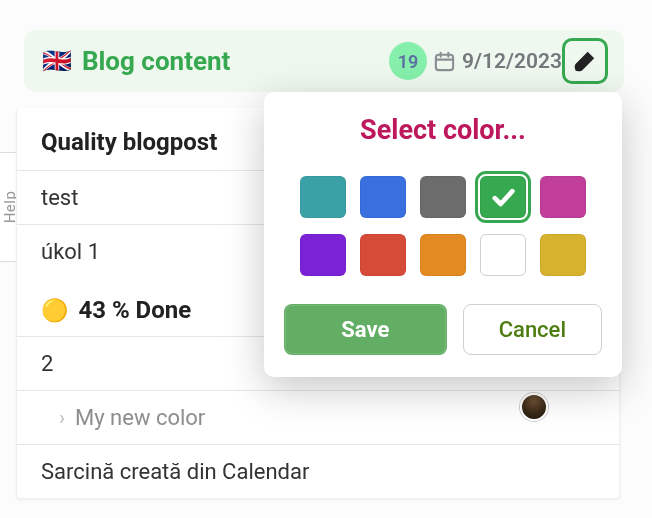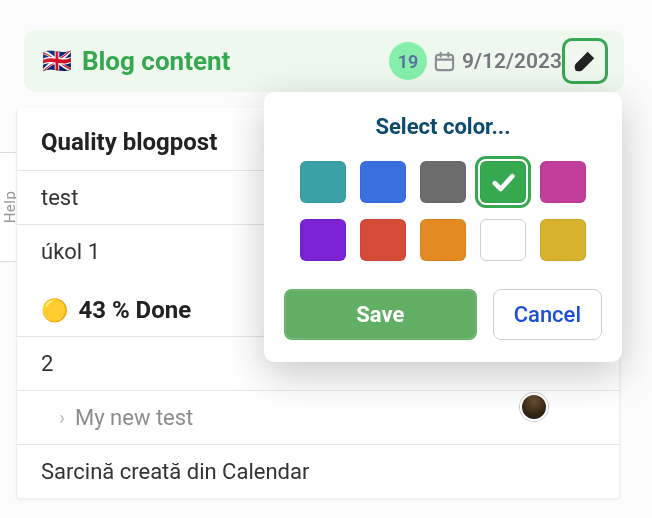--- a/index.html
+++ b/index.html
@@ -171,23 +171,23 @@
     width: 358px;
     background: #fff;
     border-radius: 10px;
     box-shadow: 0 12px 40px rgba(0,0,0,0.22);
     padding: 22px 20px 22px 20px;
     z-index: 10;
   }
   .popover-title {
     text-align: center;
     font-weight: 700;
-    font-size: 22px;
-    color: #0c4a6e;
-    margin-bottom: 22px;
+    font-size: 27px;
+    color: #be185d;
+    margin-bottom: 30px;
   }
   .swatch-grid {
     display: grid;
     grid-template-columns: repeat(5, 46px);
     grid-auto-rows: 42px;
     gap: 16px 14px;
     justify-content: center;
     margin-bottom: 28px;
   }
   .swatch {
@@ -226,23 +226,23 @@
   }
   .btn-save {
     flex: 1;
     background: #62ae65;
     color: #fff;
     font-weight: 700;
     box-shadow: inset 0 0 0 1px rgba(255,255,255,0.15);
   }
   .btn-cancel {
     background: #fff;
-    color: #1d4ed8;
+    color: #4d7c0f;
     border: 1.5px solid #cfcfcf;
-    padding: 12px 20px;
+    padding: 12px 35px;
   }
 </style>
 </head>
 <body>
 
 <div class="help-tab">
   <span>Help</span>
 </div>
 
 <div class="card">
@@ -273,21 +273,21 @@
   <div class="list-row">test</div>
   <div class="list-row">úkol 1</div>
 
   <div class="progress-header">
     <span class="progress-emoji">🟡</span>
     <span>43 % Done</span>
   </div>
   <div class="list-row">2</div>
   <div class="subtask-row">
     <span class="chevron">›</span>
-    <span>My new test</span>
+    <span>My new color</span>
   </div>
   <div class="list-row">Sarcină creată din Calendar</div>
 </div>
 
 <div class="avatar"></div>
 
 <div class="popover">
   <div class="popover-title">Select color...</div>
   <div class="swatch-grid">
     <div class="swatch" style="background:#3aa1a6"></div>

